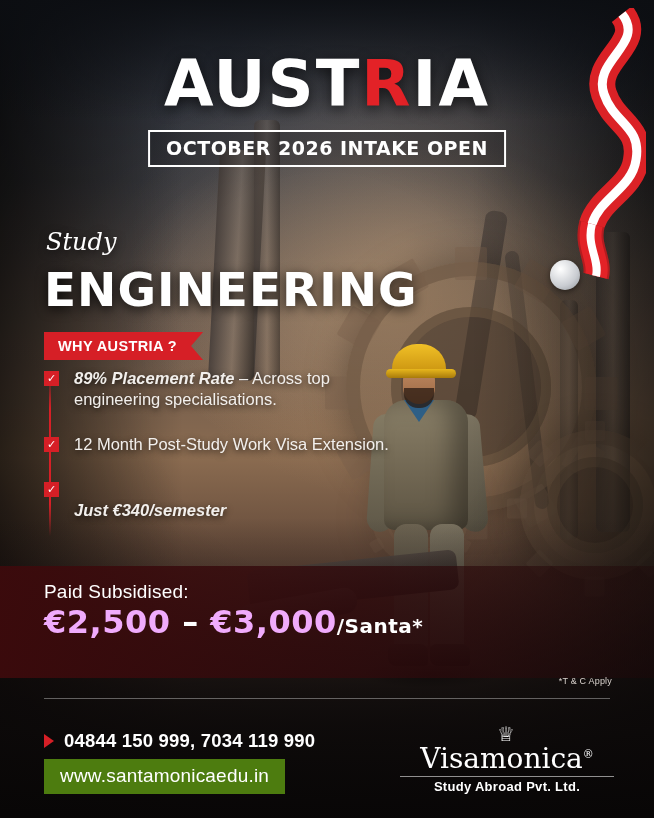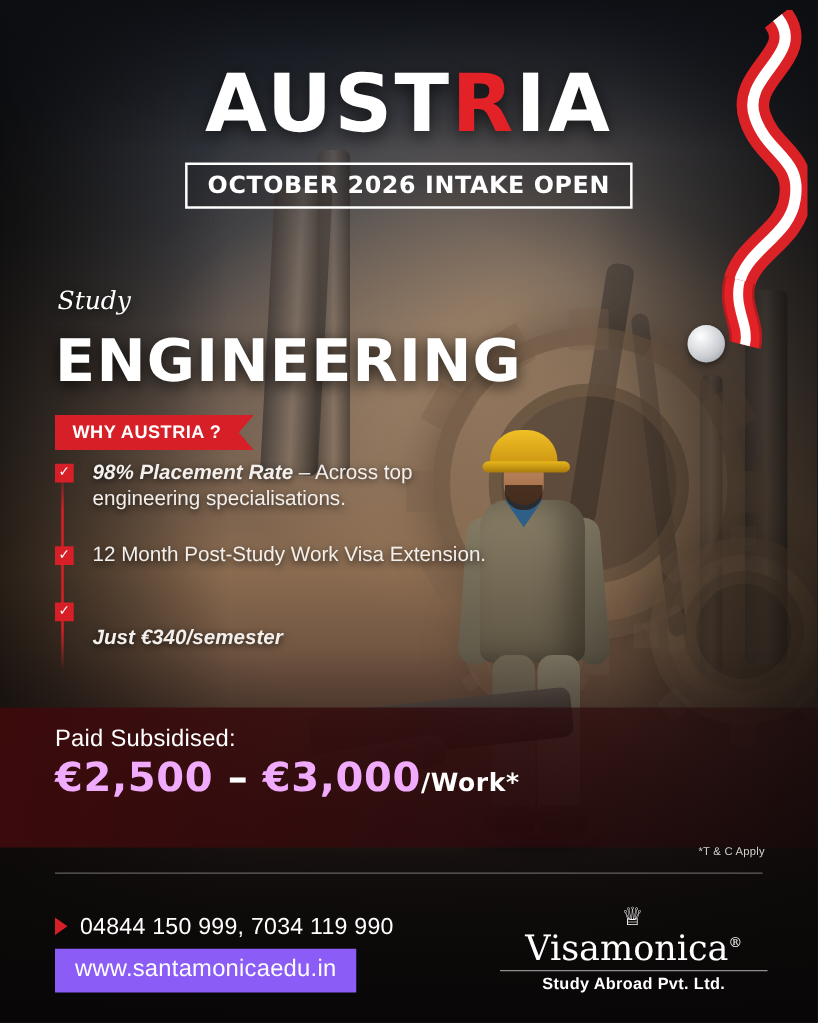--- a/index.html
+++ b/index.html
@@ -185,21 +185,21 @@
     letter-spacing: .5px;
     background: rgba(20,20,24,0.25);
     white-space: nowrap;
   }
 
   
   .study {
     position: absolute; left: 46px; top: 228px;
     font-family: "DejaVu Serif", serif;
     font-style: italic;
-    font-size: 20px;
+    font-size: 24px;
     color: #fff;
     text-shadow: 0 2px 8px rgba(0,0,0,.7);
     text-align: center;
   }
   .engineering {
     position: absolute; left: 44px; top: 262px;
     font-family: "DejaVu Sans", sans-serif;
     font-weight: bold;
     font-size: 47px;
     letter-spacing: 1px;
@@ -270,32 +270,32 @@
   }
 
   .divider {
     position: absolute; left: 44px; right: 44px; top: 698px;
     height: 1px; background: rgba(255,255,255,0.35);
   }
 
   
   .phone {
     position: absolute; left: 44px; top: 730px;
-    color: #fff; font-size: 18.5px; font-weight: normal; letter-spacing: .2px;
+    color: #fff; font-size: 18.5px; font-weight: bold; letter-spacing: .2px;
     display: flex; align-items: center; gap: 10px;
   }
   .phone .tri {
     width: 0; height: 0;
     border-left: 10px solid #d61f26;
     border-top: 7px solid transparent;
     border-bottom: 7px solid transparent;
   }
   .url {
     position: absolute; left: 44px; top: 759px;
-    background: #8b5cf6;
+    background: #4d7c0f;
     color: #fff;
     font-size: 19px;
     padding: 6px 16px 7px;
     letter-spacing: .2px;
   }
   .brand {
     position: absolute; right: 40px; top: 724px; width: 214px; text-align: center;
   }
   .brand .crown {
     font-size: 20px; color: #fff; line-height: 1; letter-spacing: 2px;
@@ -403,41 +403,41 @@
   <div class="study">Study</div>
   <div class="engineering">ENGINEERING</div>
 
   <div class="why-tag">WHY AUSTRIA ?</div>
 
   <div class="bullets">
     <div class="left-rail"></div>
 
     <div class="bullet">
       <span class="chk">✓</span>
-      <p><span class="em">98% Placement Rate</span><span> – Across top engineering specialisations.</span></p>
+      <p><span class="em">89% Placement Rate</span><span> – Across top engineering specialisations.</span></p>
     </div>
 
     <div class="bullet">
       <span class="chk">✓</span>
       <p><span>12 Month Post-Study Work Visa Extension.</span></p>
     </div>
 
     <div class="bullet">
       <span class="chk">✓</span>
       <p><br>
          <span class="em2">Just €340/semester</span></p>
     </div>
   </div>
 
   <div class="band"></div>
   <div class="band-title">Paid Subsidised:</div>
   <div class="band-amount">
     <span class="num">€2,500</span>
     <span class="dash">–</span>
-    <span class="num">€3,000</span><span class="per">/Work*</span>
+    <span class="num">€3,000</span><span class="per">/Santa*</span>
   </div>
 
   <div class="tc">*T &amp; C Apply</div>
   <div class="divider"></div>
 
   <div class="phone">
     <span class="tri"></span>
     <span>04844 150 999, 7034 119 990</span>
   </div>
   <div class="url">www.santamonicaedu.in</div>

